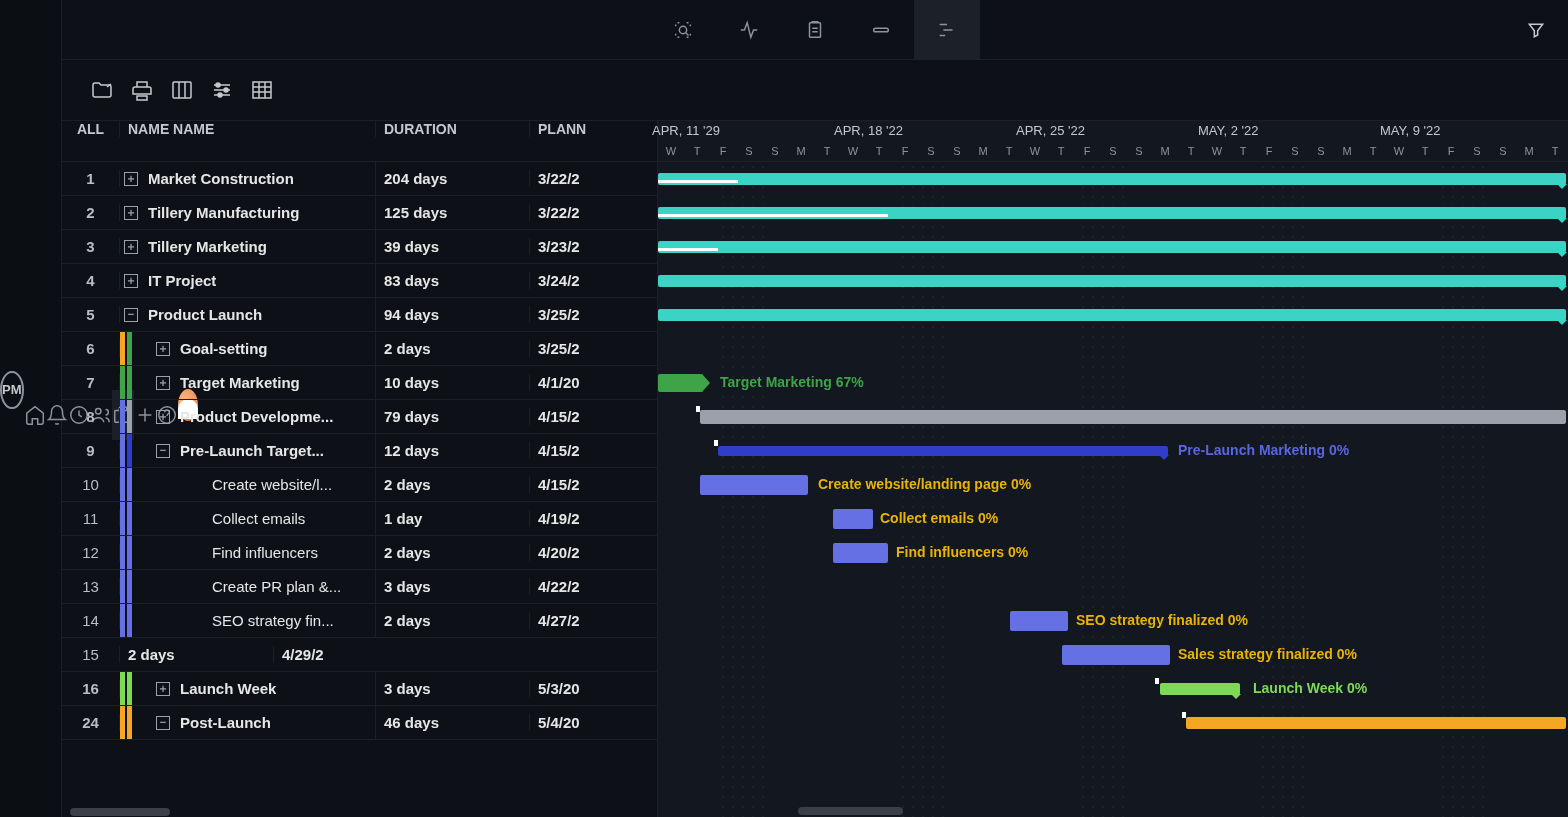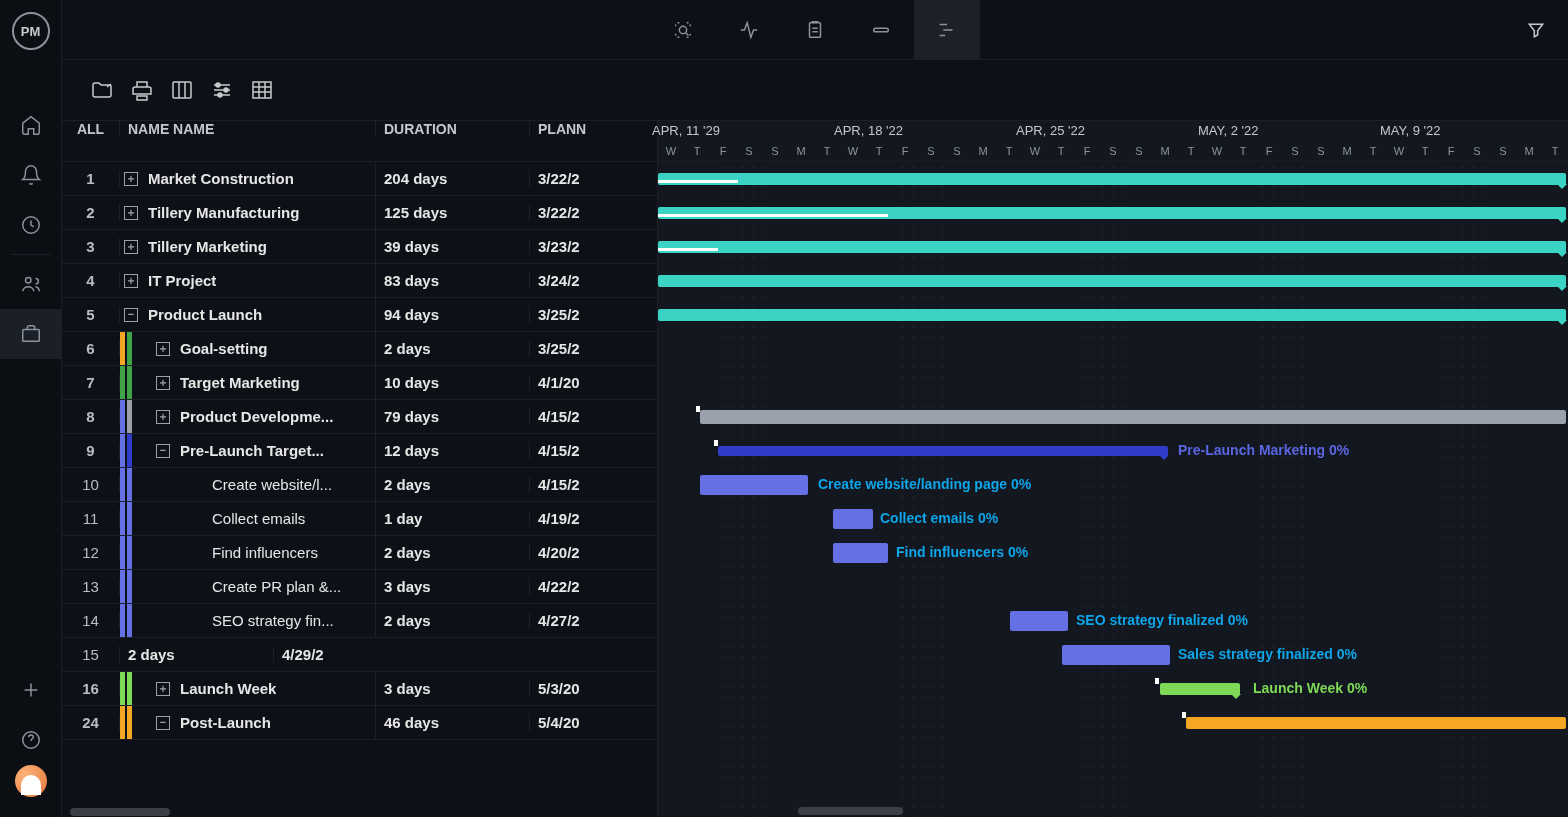--- a/index.html
+++ b/index.html
@@ -10,21 +10,21 @@
   font-family: -apple-system, BlinkMacSystemFont, "Segoe UI", Arial, sans-serif;
   color: #e6e6e6;
   overflow: hidden;
   display: flex;
 }
 .left-rail {
   width: 62px;
   background: #0b0f14;
   border-right: 1px solid #1a1f28;
   display: flex;
-  flex-direction: column;
+  flex-direction: row;
   align-items: center;
   padding-top: 12px;
 }
 .logo {
   width: 38px; height: 38px;
   border: 2px solid #8d939c;
   border-radius: 50%;
   display: flex; align-items: center; justify-content: center;
   font-size: 13px; font-weight: bold; color: #c7c9cd;
   margin-bottom: 50px;
@@ -151,21 +151,21 @@
 .gbar.blue-summary{height:10px;top:12px;background:#2f3dc9;}
 .gbar.blue-summary::after{content:"";position:absolute;right:-1px;bottom:-4px;width:0;height:0;border-left:5px solid transparent;border-right:5px solid transparent;border-top:5px solid #2f3dc9;}
 .gbar.blue{background:#6670e5;height:20px;top:7px;}
 .gbar.lgreen{background:#7ed957;height:12px;top:11px;}
 .gbar.lgreen::after{content:"";position:absolute;right:-1px;bottom:-4px;width:0;height:0;border-left:5px solid transparent;border-right:5px solid transparent;border-top:5px solid #7ed957;}
 .gbar.orange{background:#f5a623;height:12px;top:11px;}
 .milestone{position:absolute;width:18px;height:18px;border:2px solid #c7c9cd;transform:rotate(45deg);top:8px;}
 .glabel{position:absolute;font-size:14px;top:8px;white-space:nowrap;font-weight:600;}
 .glabel.green{color:#3fa347;}
 .glabel.blue{color:#5a66e0;}
-.glabel.lblue{color:#0ea5e9;}
+.glabel.lblue{color:#eab308;}
 .glabel.lgreen{color:#7ed957;}
 .glabel.white{color:#e6e6e6;}
 .prog-tick{position:absolute;width:4px;height:6px;background:#fff;top:6px;}
 .gantt-hscroll{position:absolute;bottom:2px;left:140px;width:105px;height:8px;background:#3a3f48;border-radius:4px;}
 </style>
 </head>
 <body>
 
 <div class="left-rail">
   <div class="logo">PM</div>
@@ -551,20 +551,24 @@
             <div class="gbar summary" style="left:0;width:908px;"></div>
             <div class="gbar progress-line" style="left:0;width:60px;"></div>
           </div>
         <div class="g-row" style="top:102px;">
             <div class="gbar summary" style="left:0;width:908px;"></div>
           </div>
         <div class="g-row" style="top:136px;">
             <div class="gbar summary" style="left:0;width:908px;"></div>
           </div>
 
+        <div class="g-row" style="top:204px;">
+          <div class="gbar green-task" style="left:0;width:45px;"></div>
+          <span class="glabel green" style="left:62px;">Target Marketing  67%</span>
+        </div>
 
         <div class="g-row" style="top:238px;">
             <div class="prog-tick" style="left:38px;"></div>
             <div class="gbar grey" style="left:42px;width:866px;"></div>
           </div>
 
         <div class="g-row" style="top:272px;">
           <div class="prog-tick" style="left:56px;"></div>
           <div class="gbar blue-summary" style="left:60px;width:450px;"></div>
           <span class="glabel blue" style="left:520px;">Pre-Launch Marketing  0%</span>

